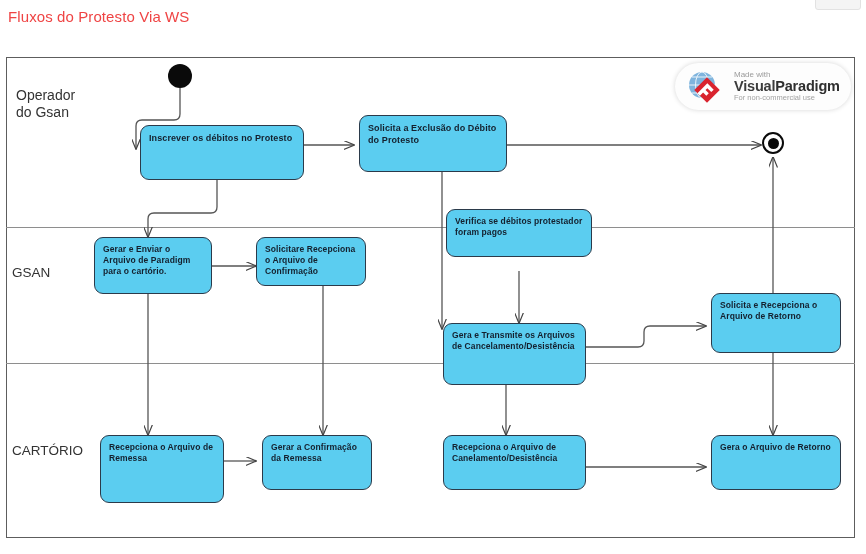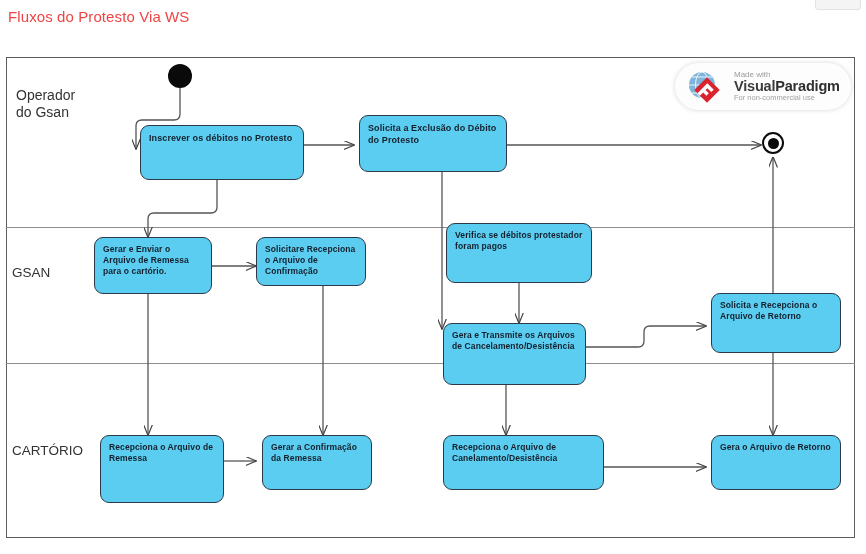--- a/index.html
+++ b/index.html
@@ -119,35 +119,35 @@
 
   <div class="terminal start-node" style="left:162px;top:7px;"></div>
   <div class="terminal end-node" style="left:756px;top:75px;">
       <i></i>
     </div>
 
   <div class="node big" style="left:134px;top:60px;width:164px;height:55px;margin-top:8px;">Inscrever os débitos no Protesto</div>
 
   <div class="node big" style="left:353px;top:58px;width:148px;height:57px;">Solicita a Exclusão do Débito do Protesto</div>
 
-  <div class="node" style="left:88px;top:180px;width:118px;height:57px;">Gerar e Enviar o Arquivo de Remessa para o cartório.</div>
+  <div class="node" style="left:88px;top:180px;width:118px;height:57px;">Gerar e Enviar o Arquivo de Paradigm para o cartório.</div>
 
   <div class="node" style="left:250px;top:180px;width:110px;height:49px;">Solicitare Recepciona o Arquivo de Confirmação</div>
 
-  <div class="node" style="left:440px;top:166px;width:146px;height:60px;">Verifica se débitos protestador foram pagos</div>
+  <div class="node" style="left:440px;top:152px;width:146px;height:48px;">Verifica se débitos protestador foram pagos</div>
 
   <div class="node" style="left:437px;top:266px;width:143px;height:62px;">Gera e Transmite os Arquivos de Cancelamento/Desistência</div>
 
   <div class="node" style="left:705px;top:236px;width:130px;height:60px;">Solicita e Recepciona o Arquivo de Retorno</div>
 
   <div class="node" style="left:94px;top:378px;width:124px;height:68px;">Recepciona o Arquivo de Remessa</div>
 
   <div class="node" style="left:256px;top:378px;width:110px;height:55px;">Gerar a Confirmação da Remessa</div>
 
-  <div class="node" style="left:437px;top:378px;width:161px;height:55px;">Recepciona o Arquivo de Canelamento/Desistência</div>
+  <div class="node" style="left:437px;top:378px;width:143px;height:55px;">Recepciona o Arquivo de Canelamento/Desistência</div>
 
   <div class="node" style="left:705px;top:378px;width:130px;height:55px;">Gera o Arquivo de Retorno</div>
 
   <div id="vp-badge">
     <svg width="38" height="38" viewBox="0 0 38 38">
       <circle cx="17" cy="17" r="13" fill="#7fb4dd"></circle>
       <g stroke="#eaf3fa" stroke-width="1" fill="none">
         <ellipse cx="17" cy="17" rx="6.5" ry="13"></ellipse>
         <line x1="4" y1="17" x2="30" y2="17"></line>
         <line x1="7" y1="9" x2="27" y2="9"></line>

